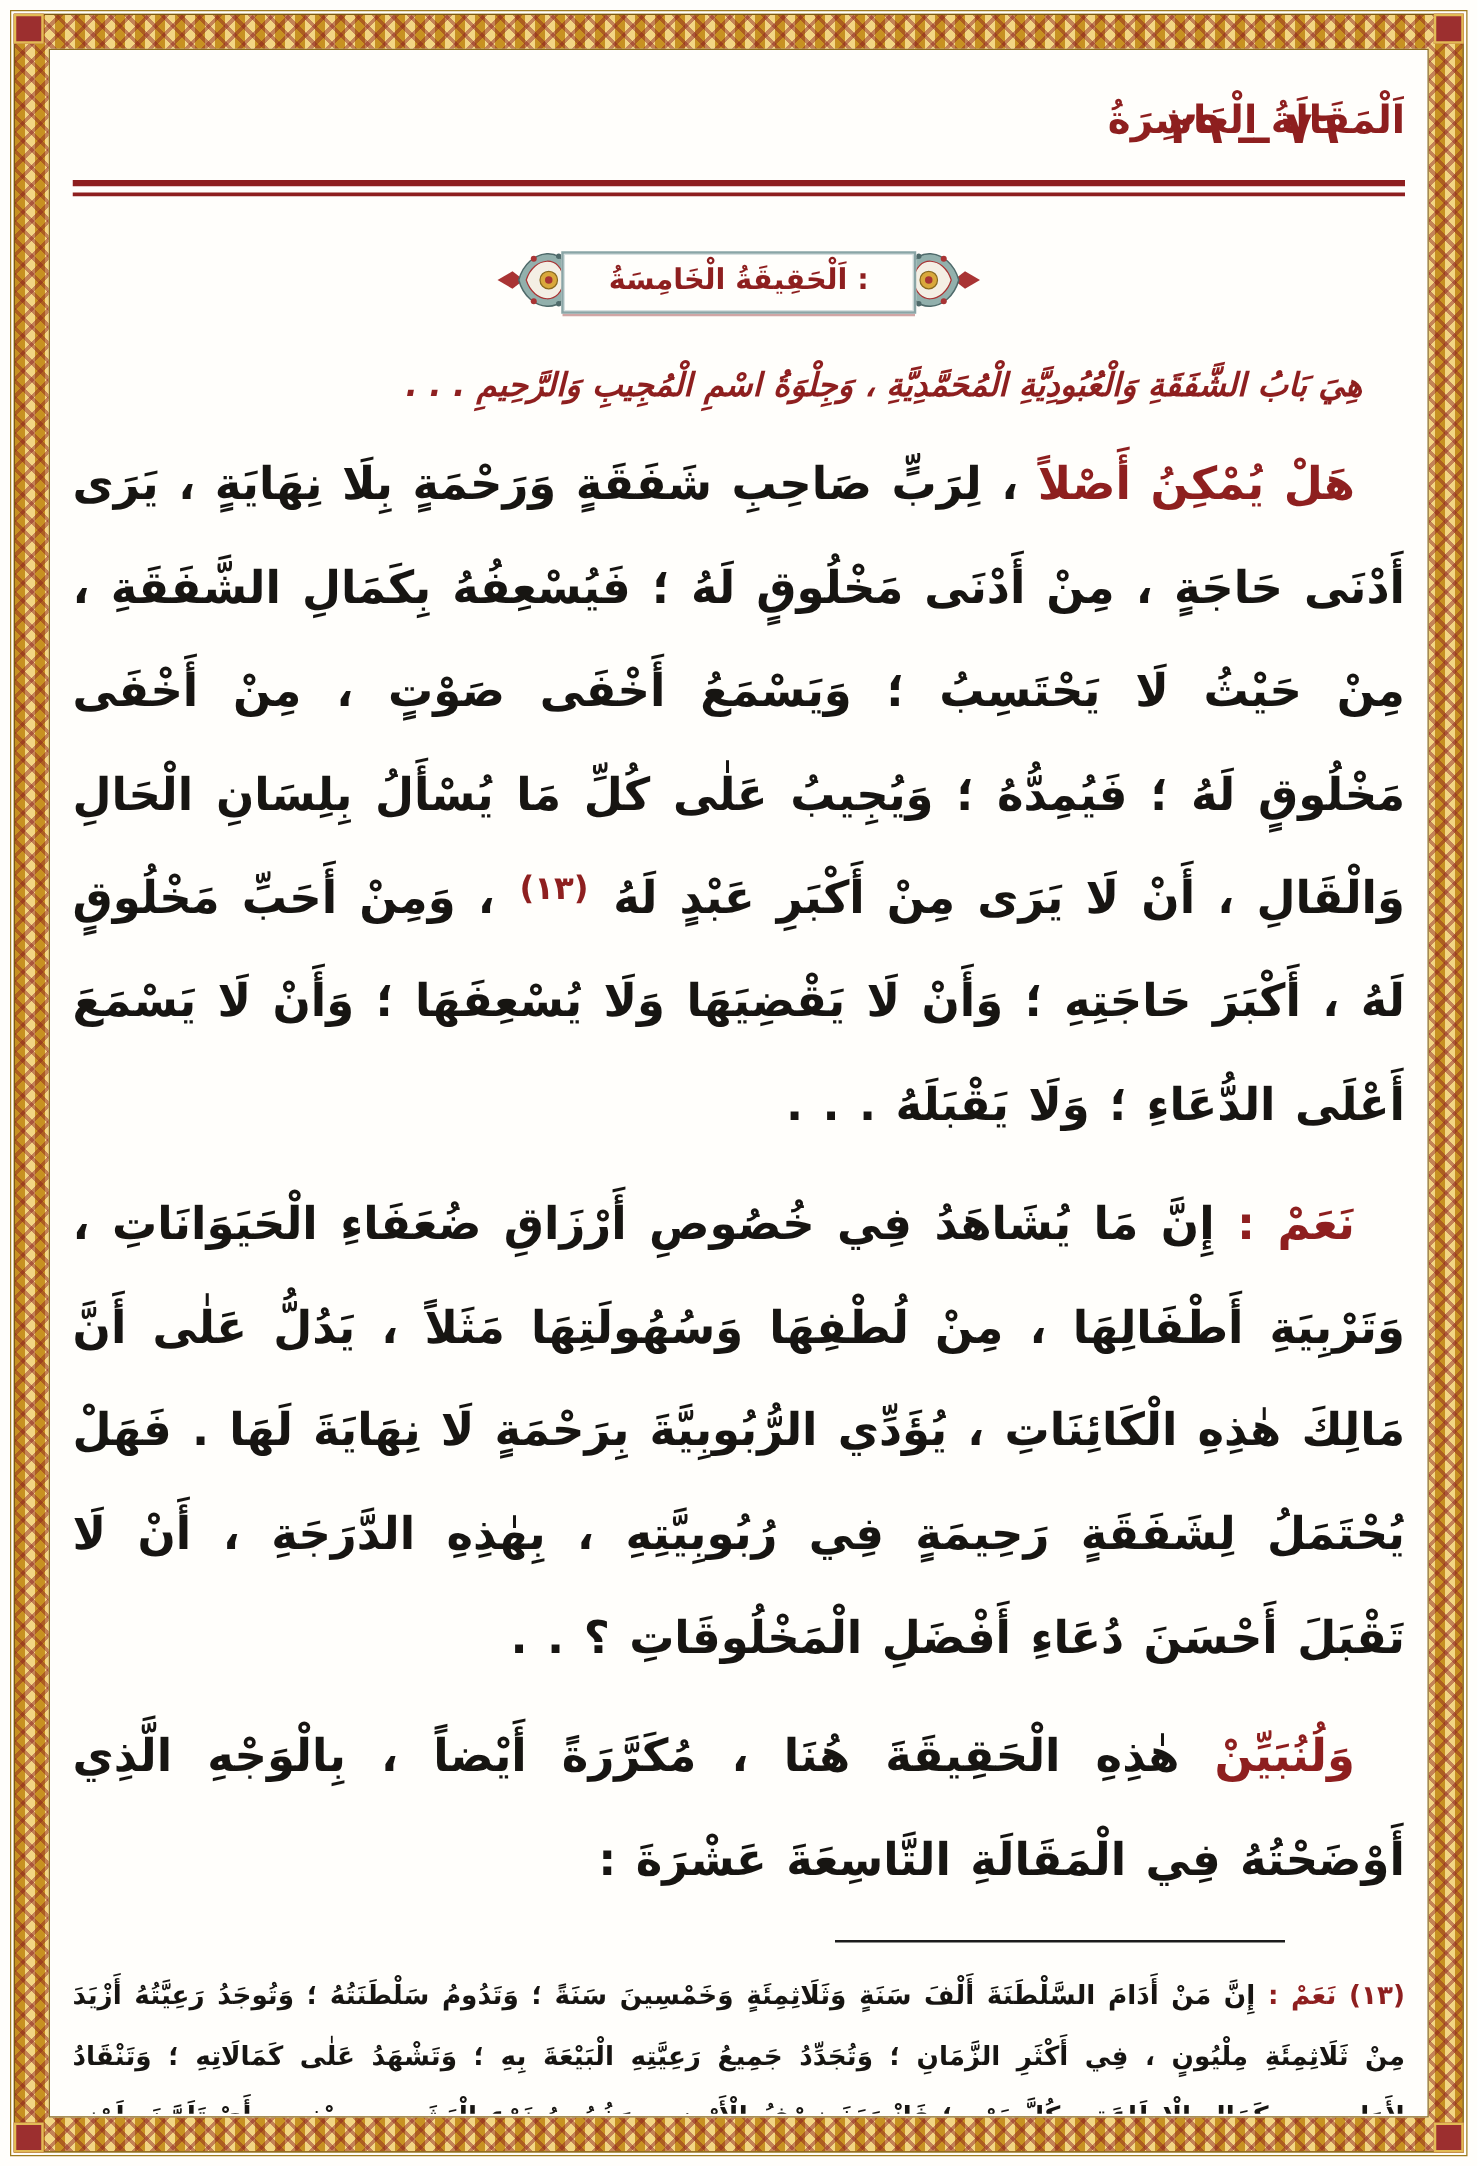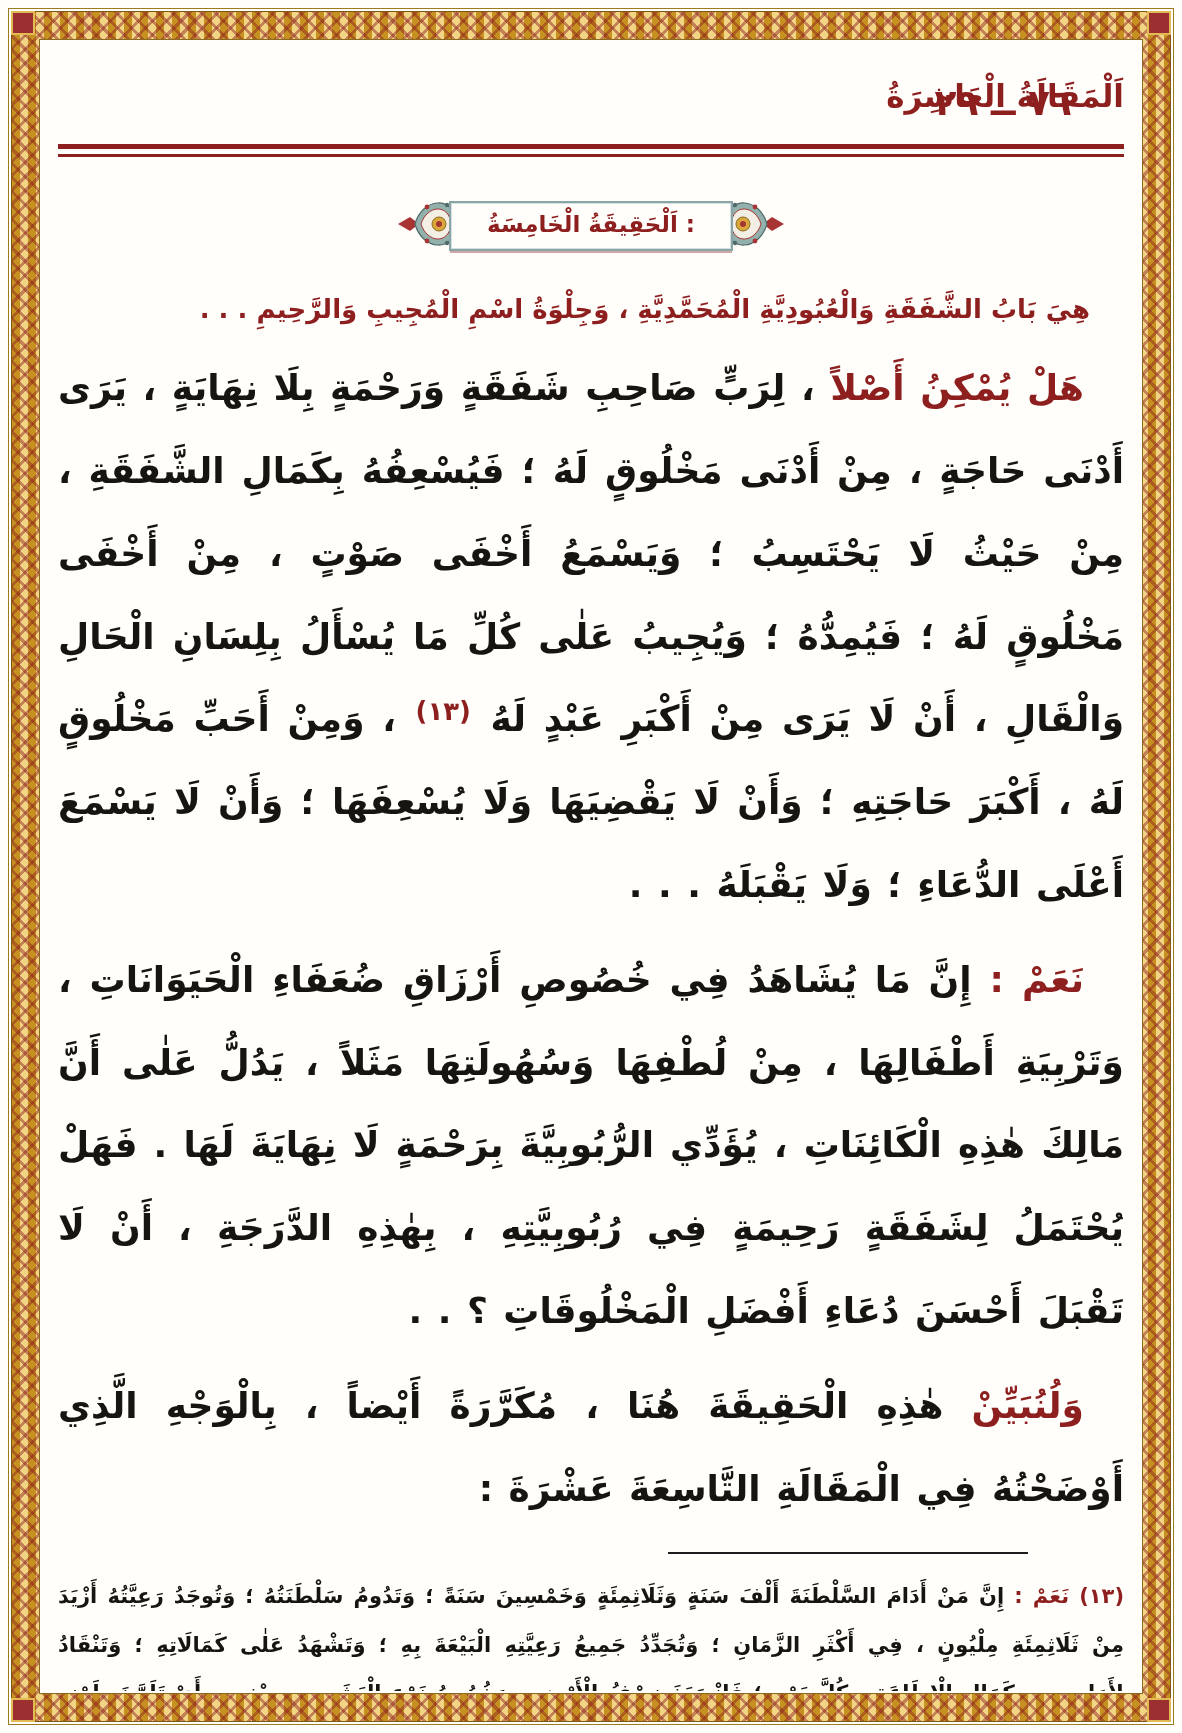--- a/index.html
+++ b/index.html
@@ -48,21 +48,21 @@
     border:2px solid #8aa5a6;box-shadow:0 0 0 1px #d7e0e0 inset, 0 3px 0 -1px rgba(150,60,60,.45);
     padding:8px 36px 12px;font-size:23px;font-weight:bold;color:var(--accent-red);
     white-space:nowrap;
   }
   .ornament{display:inline-block;z-index:1;}
   .ornament.left{margin-right:-10px;}
   .ornament.right{margin-left:-10px;transform:scaleX(-1);}
 
   .subtitle{
     color:var(--accent-red);font-size:26px;font-weight:bold;
-    text-align:right;text-indent:34px;line-height:1.7;margin:0 0 16px;
+    text-align:right;text-indent:34px;line-height:1.7;margin:0 0 16px;font-style:italic;
   }
   .body-par{
     font-size:36px;font-weight:bold;text-align:justify;line-height:2.3;
     margin:0 0 12px;text-indent:40px;word-spacing:3px;
   }
   .red{color:var(--accent-red);}
   .note-ref{font-size:0.72em;vertical-align:0.45em;padding:0 2px;}
 
   .footnote-sep{width:360px;border-top:2px solid #1c1c1c;margin:22px 96px 18px auto;}
   .footnote{

